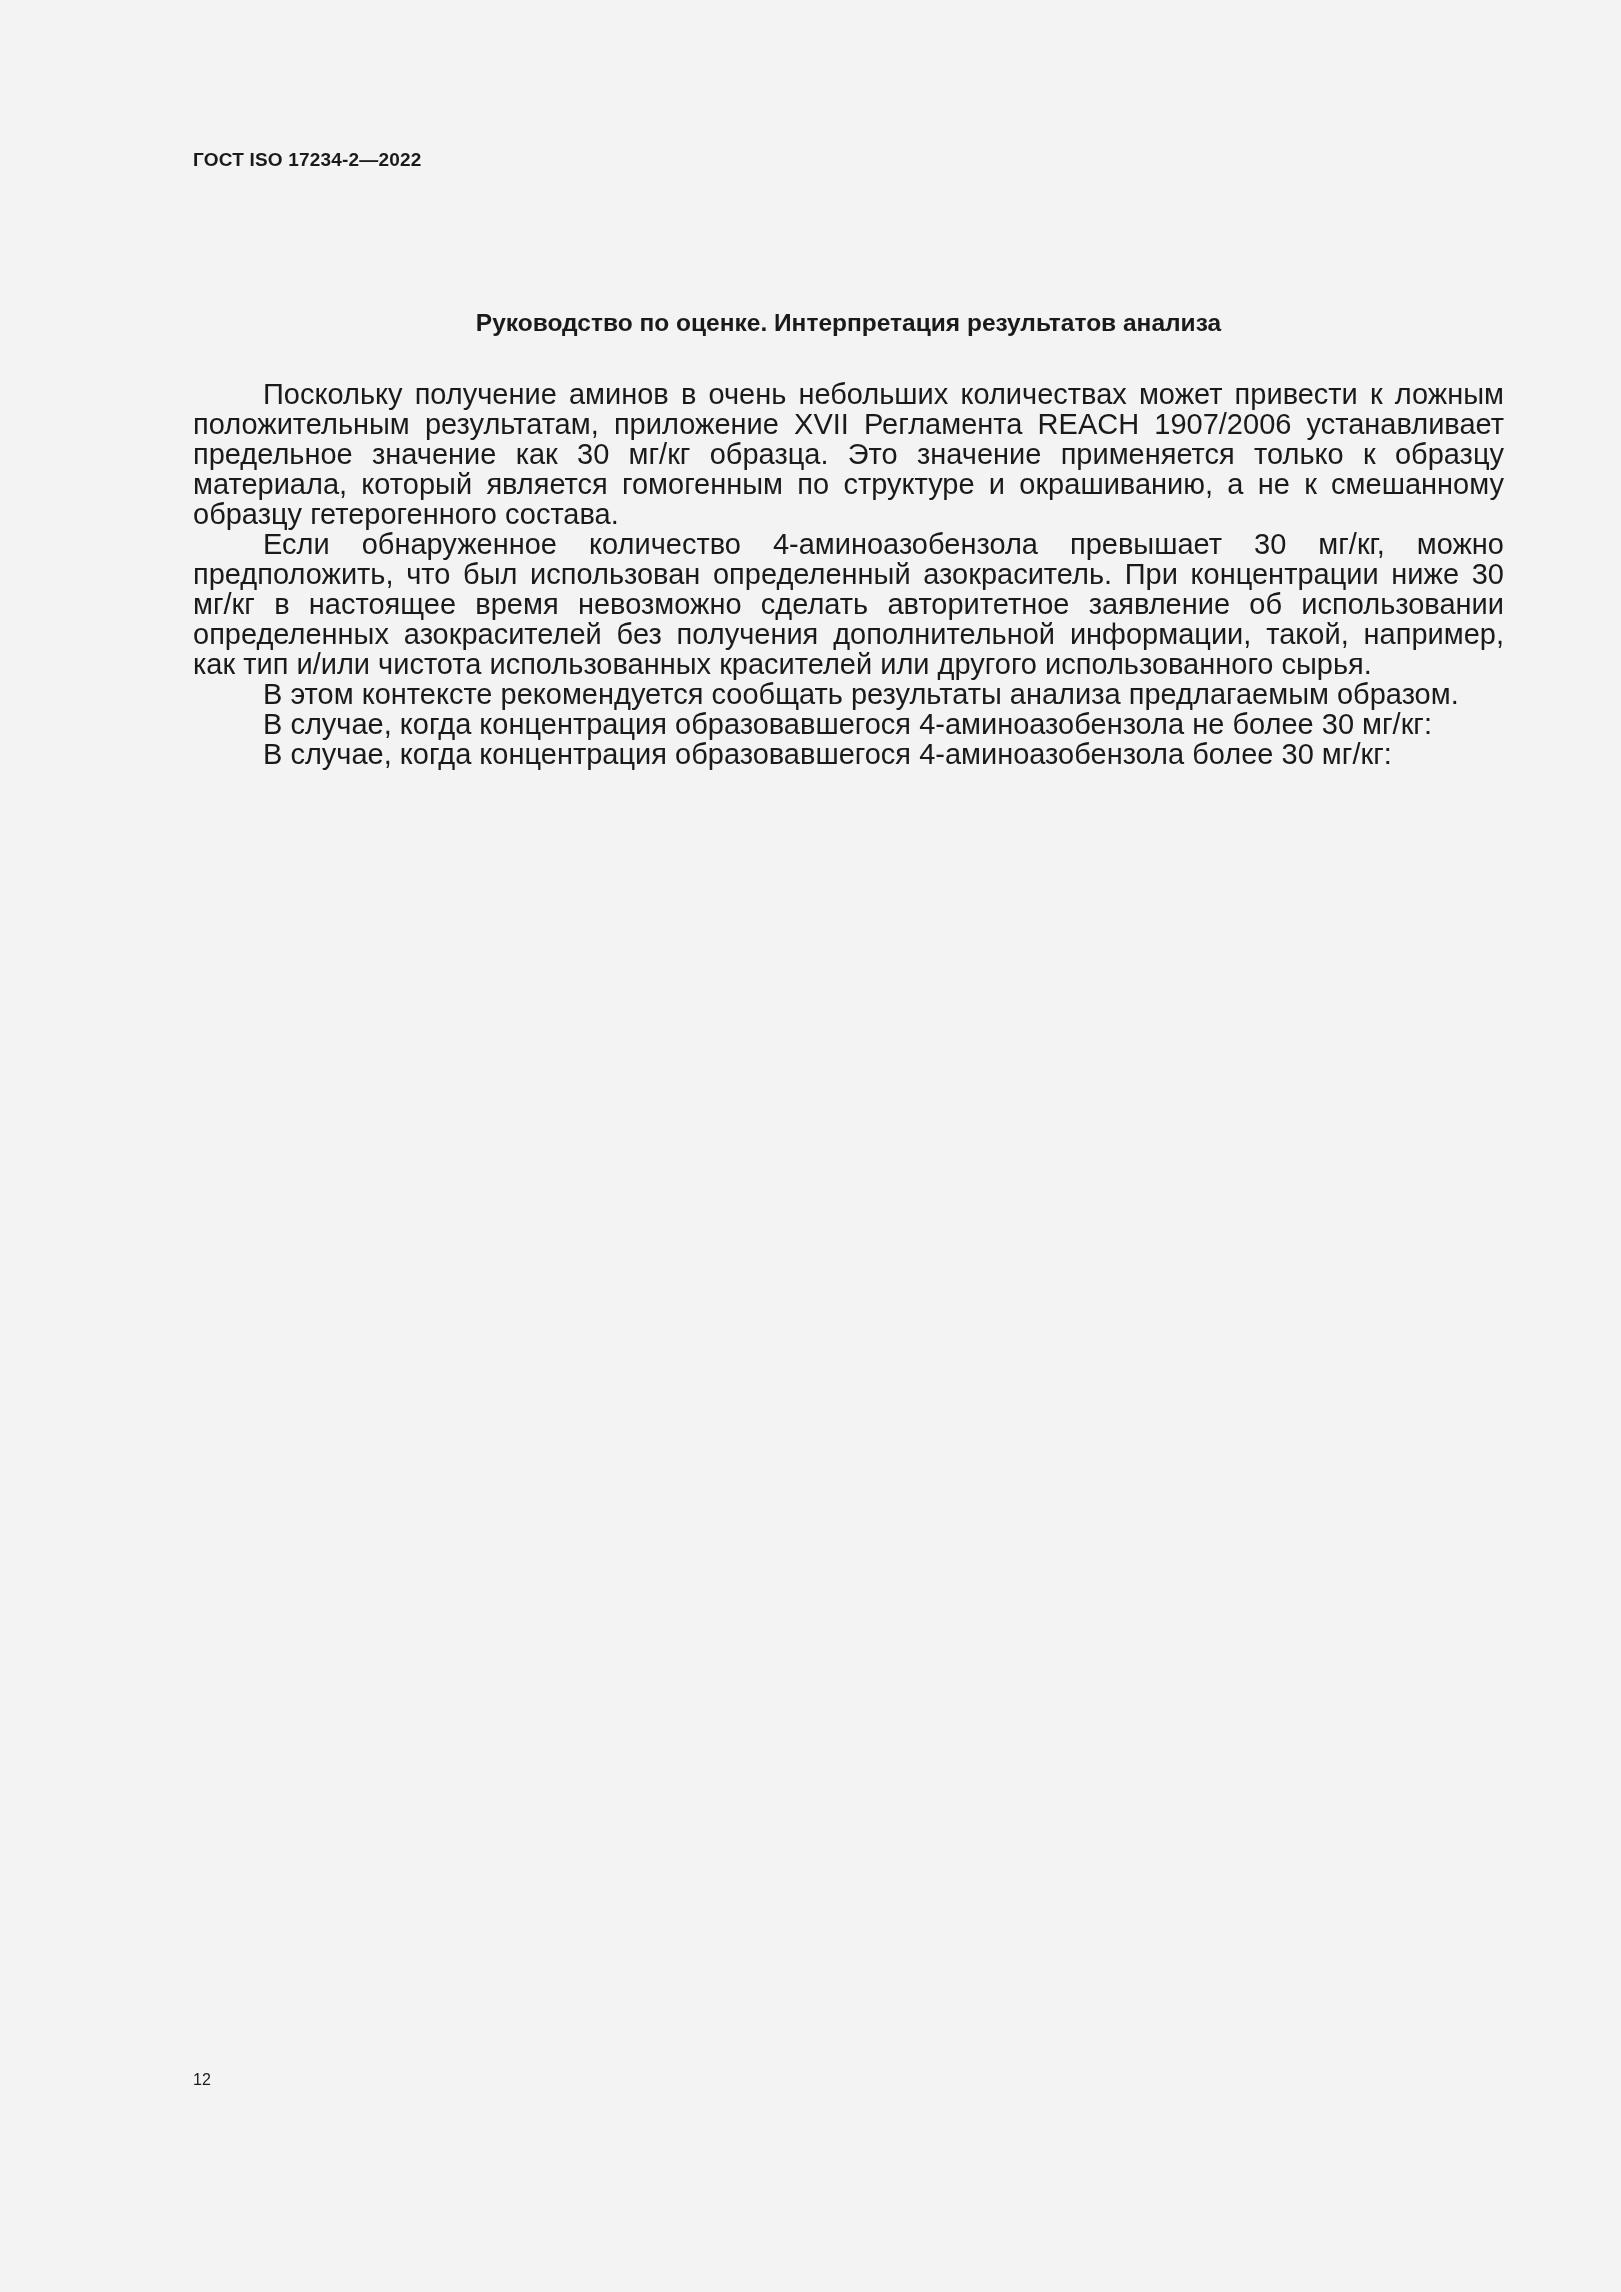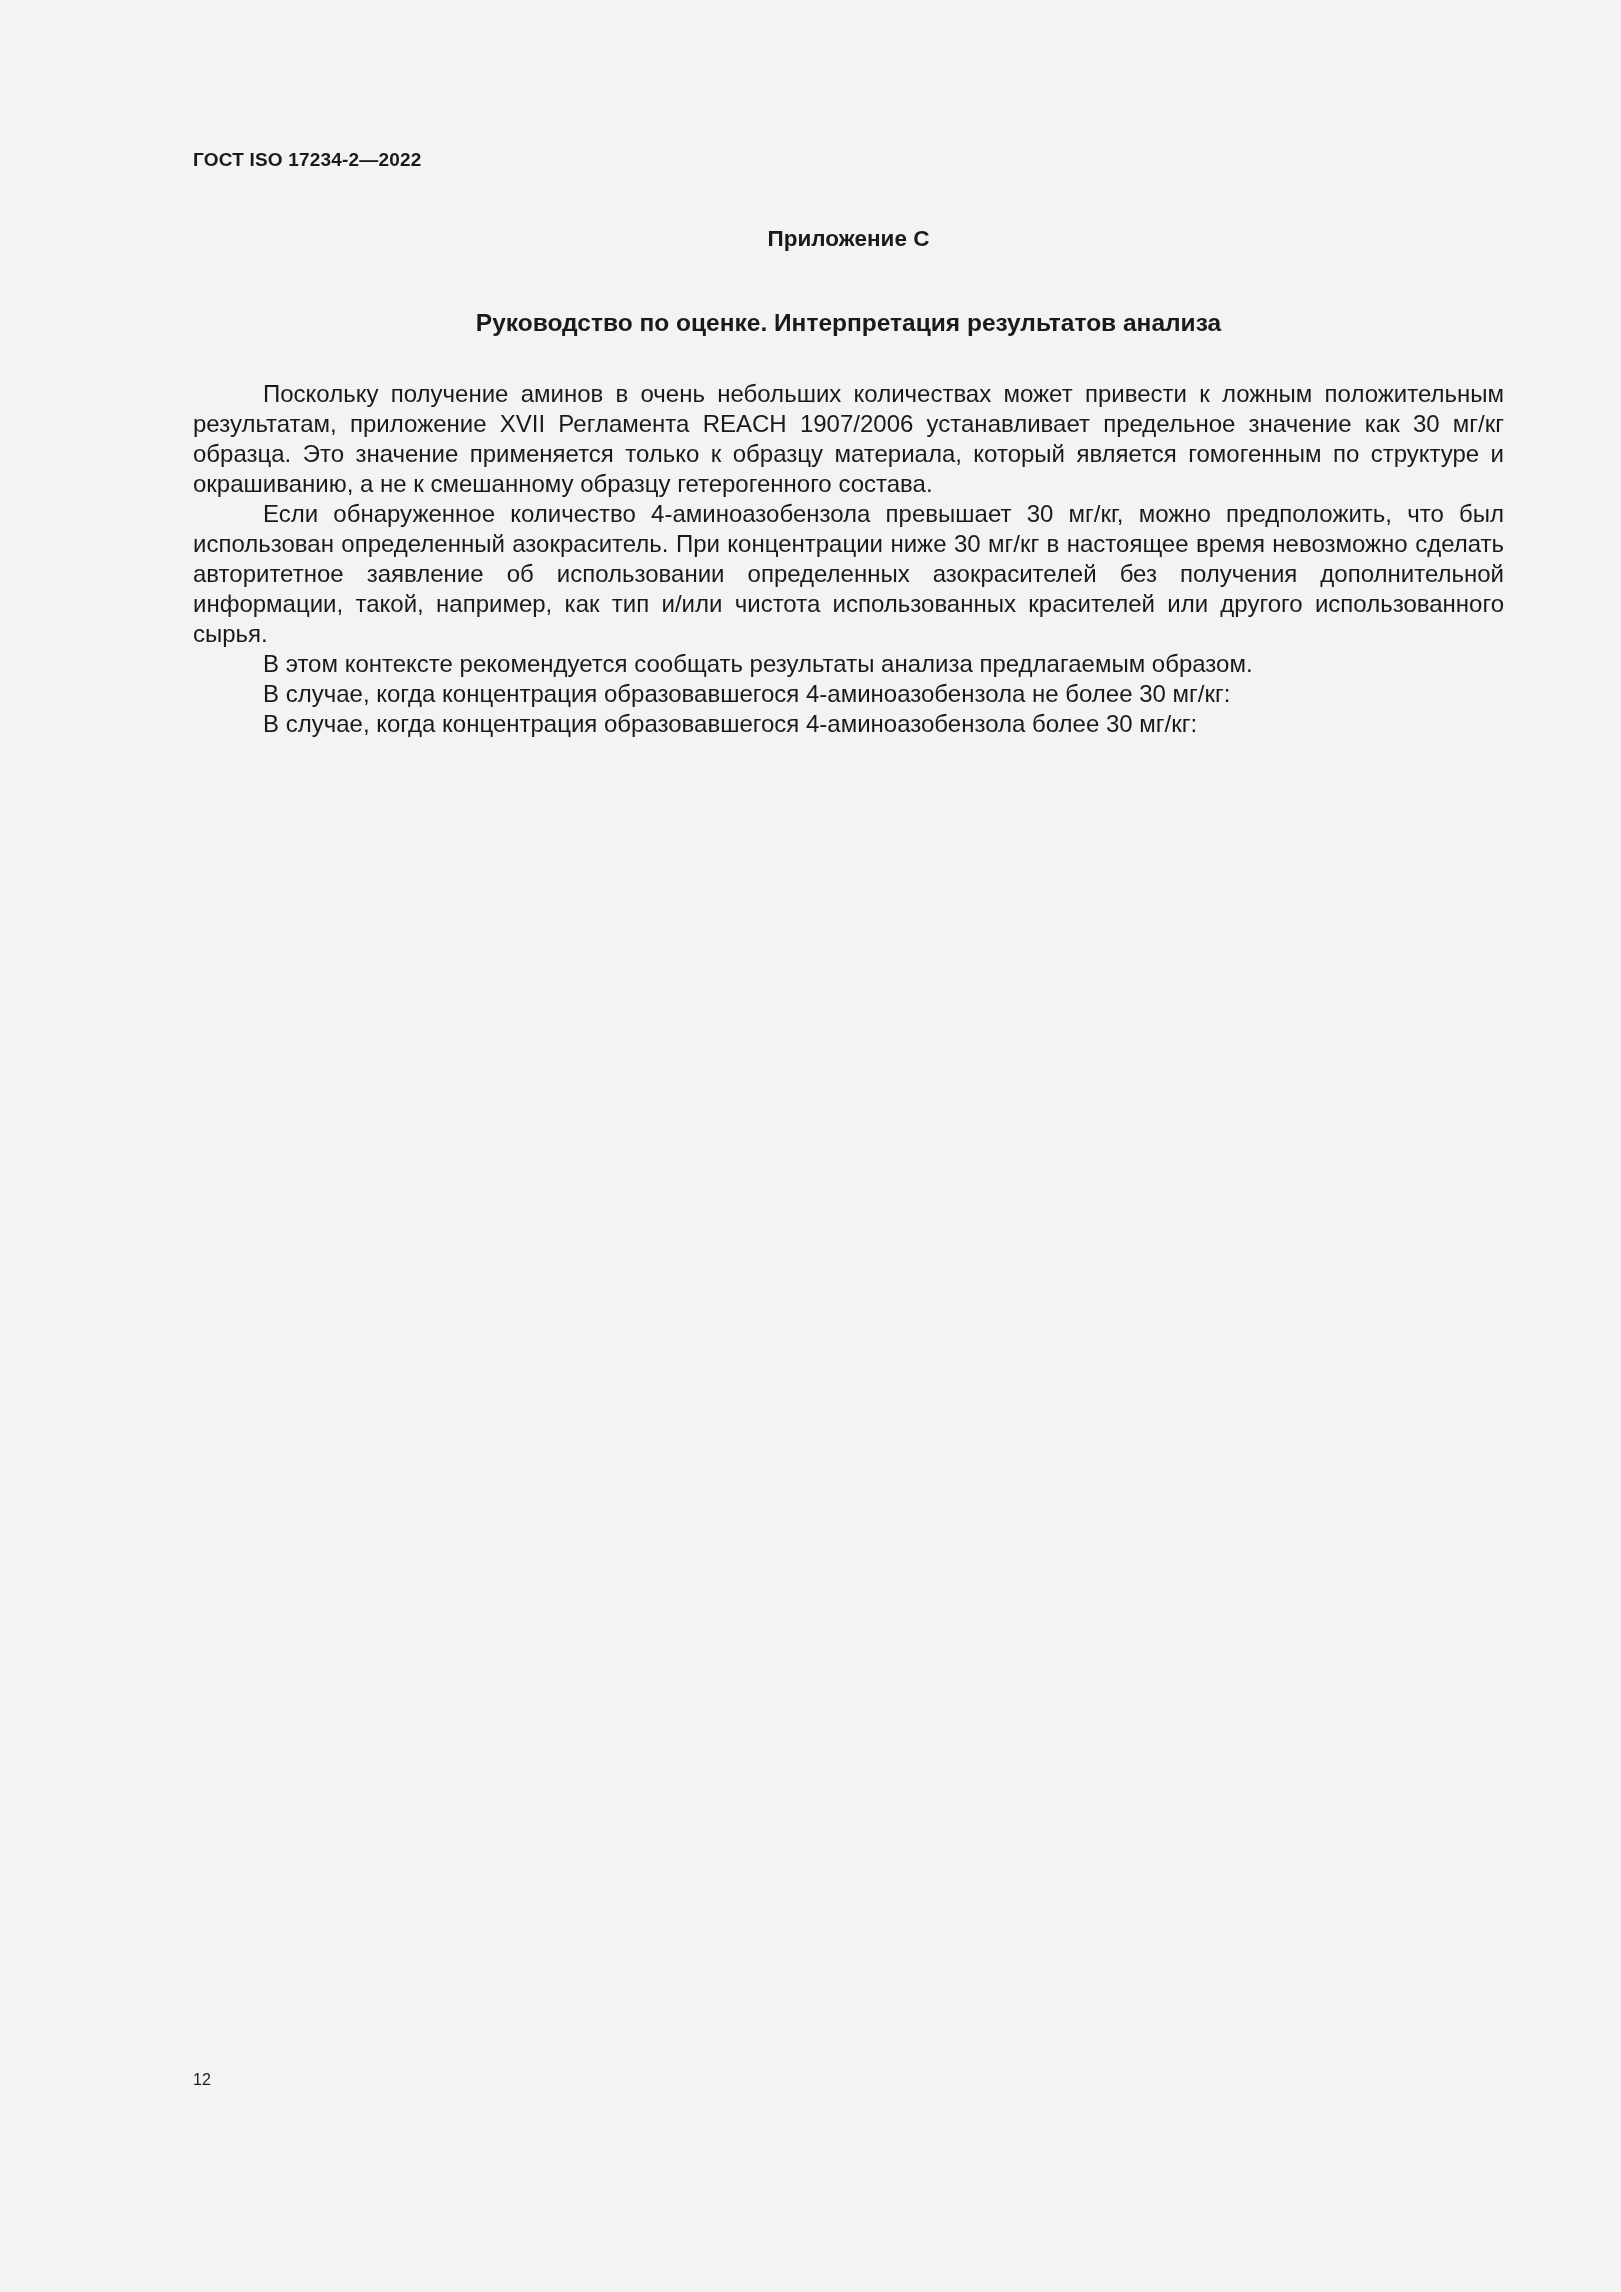--- a/index.html
+++ b/index.html
@@ -39,21 +39,21 @@
       top: 309px;
       text-align: center;
       font-weight: bold;
       font-size: 24.5px;
     }
     .body-text {
       position: absolute;
       left: 193px;
       width: 1311px;
       top: 379px;
-      font-size: 24px;
+      font-size: 29px;
       line-height: 30px;
     }
     .body-text p {
       margin: 0;
       text-align: justify;
       text-align-last: left;
     }
     .indent {
       text-indent: 70px;
     }
@@ -66,21 +66,20 @@
       top: 2071px;
       font-size: 16px;
     }
   </style>
 </head>
 <body>
 
 <div class="page-header">ГОСТ ISO 17234-2—2022</div>
 
 <div class="appendix-block">
-  <div>Приложение С</div>
 </div>
 
 <div class="section-title">Руководство по оценке. Интерпретация результатов анализа</div>
 
 <div class="body-text">
   <p class="indent">Поскольку получение аминов в очень небольших количествах может привести к ложным положительным результатам, приложение XVII Регламента REACH 1907/2006 устанавливает предельное значение как 30 мг/кг образца. Это значение применяется только к образцу материала, который является гомогенным по структуре и окрашиванию, а не к смешанному образцу гетерогенного состава.</p>
   <p class="indent">Если обнаруженное количество 4-аминоазобензола превышает 30 мг/кг, можно предположить, что был использован определенный азокраситель. При концентрации ниже 30 мг/кг в настоящее время невозможно сделать авторитетное заявление об использовании определенных азокрасителей без получения дополнительной информации, такой, например, как тип и/или чистота использованных красителей или другого использованного сырья.</p>
   <p class="indent">В этом контексте рекомендуется сообщать результаты анализа предлагаемым образом.</p>
   <p class="indent bold">В случае, когда концентрация образовавшегося 4-аминоазобензола не более 30 мг/кг:</p>
   <p class="indent bold">В случае, когда концентрация образовавшегося 4-аминоазобензола более 30 мг/кг:</p>

